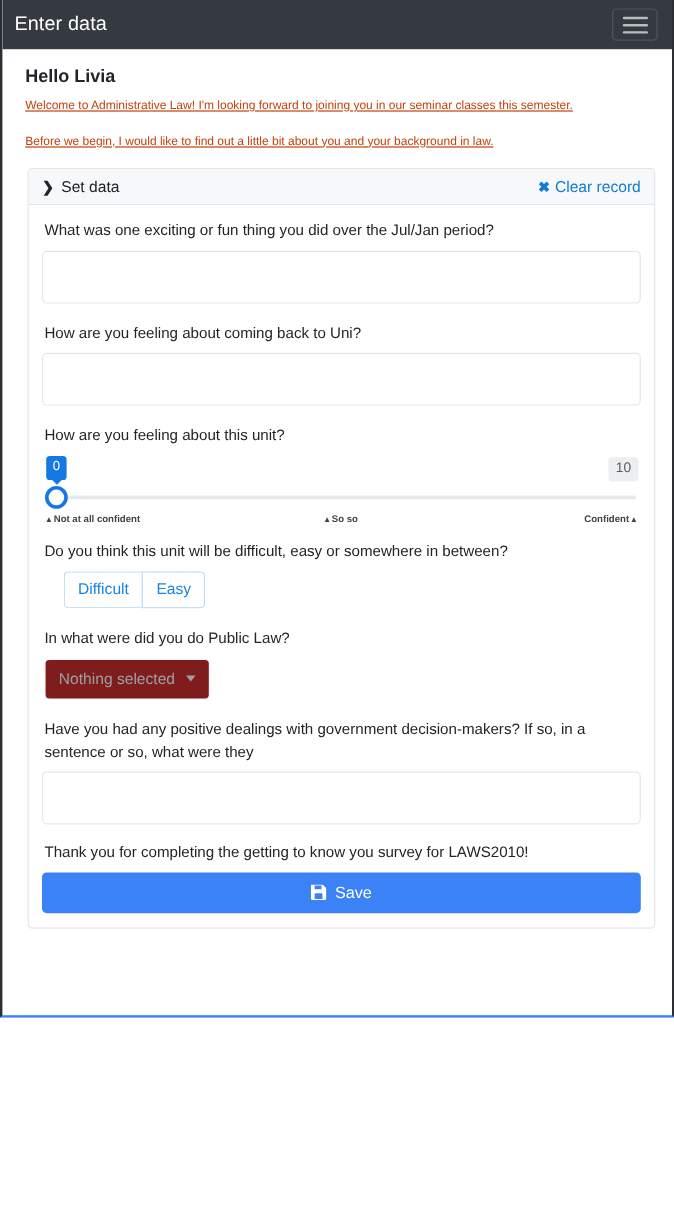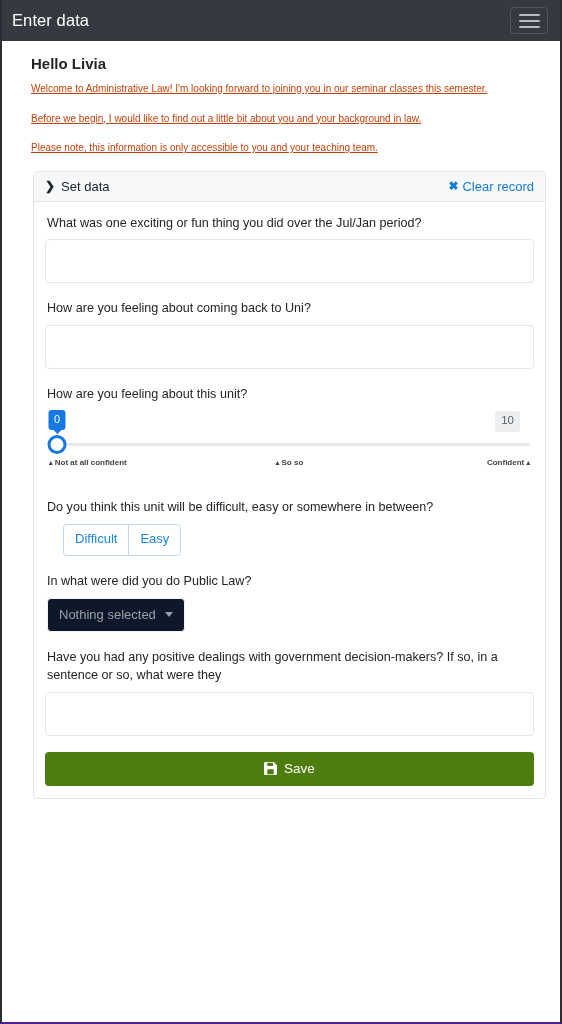--- a/index.html
+++ b/index.html
@@ -3,25 +3,25 @@
 <meta charset="utf-8">
 <style>
   * { box-sizing: border-box; }
   html, body {
     margin: 0; padding: 0;
     width: 562px; height: 1024px;
     background: #ffffff;
     font-family: "Liberation Sans", sans-serif;
   }
   .page {
-    width: 562px; height: 1024px;
+    width: 562px; height: 848px;
     background: #ffffff;
     border-left: 2px solid #2b2f33;
     border-right: 2px solid #2b2f33;
-    border-bottom: 2px solid #4c1d95;
+    border-bottom: 2px solid #3b82f6;
     overflow: hidden;
     position: relative;
   }
 
   
   .navbar {
     height: 41px;
     background: #343a40;
     display: flex;
     align-items: center;
@@ -44,21 +44,21 @@
     background: transparent;
   }
   .navbar-toggler span {
     display: block;
     width: 21px; height: 2px;
     background: #b9bcc0;
     border-radius: 1px;
   }
 
   
-  .content { padding: 10px 12px 0 29px; }
+  .content { padding: 10px 12px 0 19px; }
   .greeting {
     font-size: 15px;
     font-weight: bold;
     color: #212529;
     margin: 4px 0 9px 0;
   }
   .intro-p {
     font-size: 10px;
     color: #c2410c;
     line-height: 1.55;
@@ -133,21 +133,21 @@
     font-family: "Liberation Sans", sans-serif;
     font-size: 13px;
     color: #212529;
     padding: 6px 10px;
     outline: none;
     display: block;
   }
   .text-input::placeholder { color: #b9bec4; }
 
   
-  .slider-field { margin-bottom: 26px; }
+  .slider-field { margin-bottom: 8px; }
   .slider-wrap { position: relative; padding: 0 2px; }
   .slider-top {
     position: relative;
     height: 22px;
   }
   .slider-bubble {
     position: absolute;
     left: 10px; top: 0;
     transform: translateX(-50%);
     background: #1578e3;
@@ -163,21 +163,21 @@
     content: "";
     position: absolute;
     left: 50%; bottom: -4px;
     transform: translateX(-50%);
     border-left: 4px solid transparent;
     border-right: 4px solid transparent;
     border-top: 4px solid #1578e3;
   }
   .slider-max {
     position: absolute;
-    right: 12px; top: 1px;
+    right: 0; top: 1px;
     background: #eceef0;
     color: #5a6169;
     font-size: 11.5px;
     line-height: 1;
     padding: 4px 6px 5px 6px;
     border-radius: 3px;
   }
   .slider-track-row {
     position: relative;
     height: 24px;
@@ -233,21 +233,21 @@
     font-size: 13px;
     padding: 7px 11px 8px 11px;
     cursor: pointer;
     line-height: 1.15;
   }
   .btn-opt:first-child { border-radius: 4px 0 0 4px; }
   .btn-opt:last-child  { border-right: 1px solid #b8d8f5; border-radius: 0 4px 4px 0; }
 
   
   .dropdown-toggle {
-    background: #0f172a;
+    background: #7f1d1d;
     border: 1px solid #f2f3f5;
     border-radius: 4px;
     color: #9aa0a6;
     font-family: "Liberation Sans", sans-serif;
     font-size: 13px;
     padding: 8px 11px 9px 11px;
     cursor: pointer;
     display: inline-flex;
     align-items: center;
     gap: 9px;
@@ -268,21 +268,21 @@
     margin: 2px 0 10px 2px;
     line-height: 1.3;
   }
   .thanks-text {
     font-size: 12.6px;
     color: #212529;
     margin: 0 0 10px 2px;
   }
   .save-btn {
     width: 100%;
-    background: #4d7c0f;
+    background: #3b82f6;
     border: none;
     border-radius: 4px;
     color: #ffffff;
     font-family: "Liberation Sans", sans-serif;
     font-size: 13.5px;
     padding: 9px 0 10px 0;
     cursor: pointer;
     display: flex;
     align-items: center;
     justify-content: center;
@@ -302,21 +302,20 @@
       <span></span>
       <span></span>
     </div>
   </div>
 
   <div class="content">
 
     <div class="greeting">Hello Livia</div>
     <p class="intro-p">Welcome to Administrative Law! I'm looking forward to joining you in our seminar classes this semester.</p>
     <p class="intro-p">Before we begin, I would like to find out a little bit about you and your background in law.</p>
-    <p class="intro-p last">Please note, this information is only accessible to you and your teaching team.</p>
 
     <div class="card">
 
       <div class="card-header">
         <div class="set-data">
           <span class="chevron-right">❯</span>
           <span>Set data</span>
         </div>
         <a class="clear-record">
           <span class="x-icon">✖</span>
@@ -379,20 +378,21 @@
             <span class="caret-down"></span>
           </button>
         </div>
 
         <div class="field">
           <label class="field-label">Have you had any positive dealings with government decision-makers? If so, in a sentence or so, what were they</label>
           <input class="text-input" type="text" value="" style="">
         </div>
 
 
+        <div class="thanks-text">Thank you for completing the getting to know you survey for LAWS2010!</div>
         <button class="save-btn">
           <svg class="save-icon" width="13" height="13" viewBox="0 0 16 16">
             <path fill="#ffffff" d="M1.5 0A1.5 1.5 0 0 0 0 1.5v13A1.5 1.5 0 0 0 1.5 16h13a1.5 1.5 0 0 0 1.5-1.5V3.914L12.086 0H1.5zM4 1h7v4H4V1zm1 8h6a1 1 0 0 1 1 1v5H4v-5a1 1 0 0 1 1-1z"></path>
           </svg>
           <span>Save</span>
         </button>
 
       </div>
     </div>
   </div>

